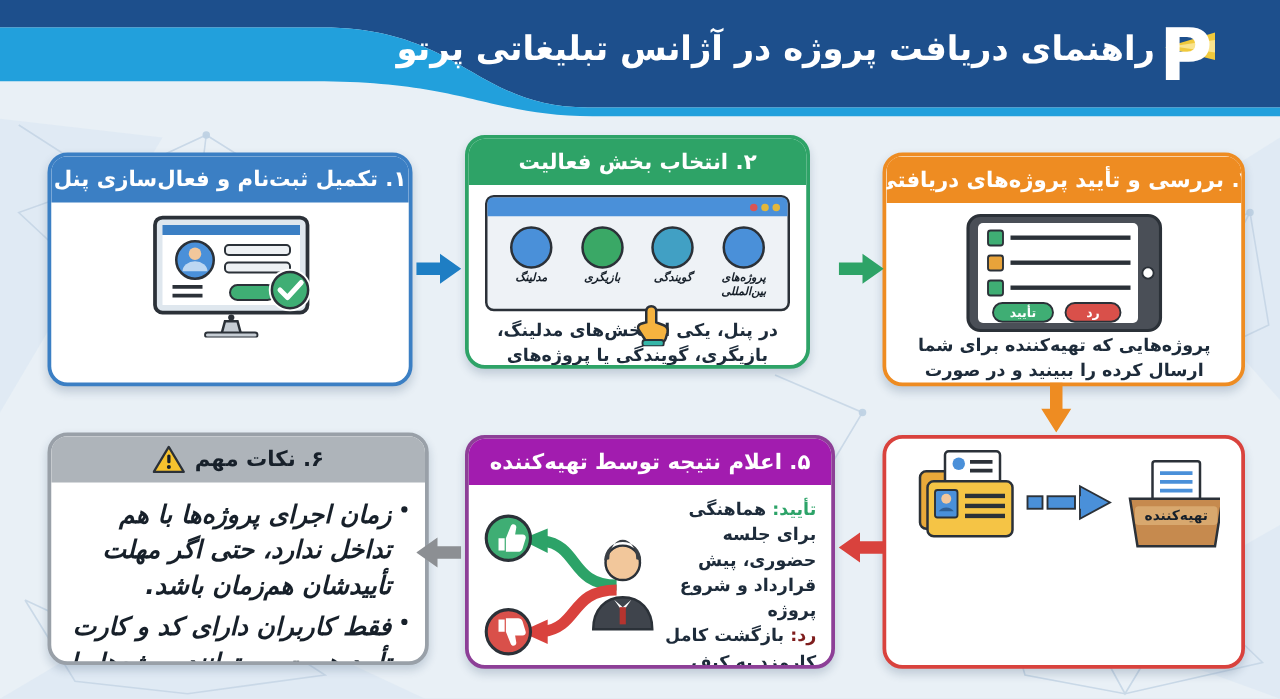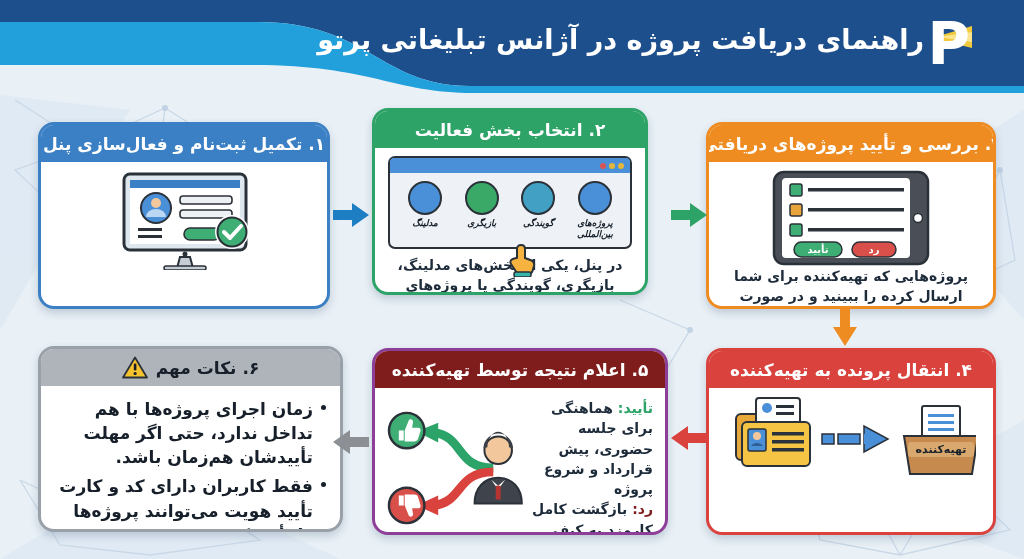--- a/index.html
+++ b/index.html
@@ -39,21 +39,21 @@
   .caption {
     color:#1d2b3a; font-weight:bold; font-size:14px; line-height:1.45;
     text-align:center; width:100%;
   }
   .caption.justify { text-align:justify; }
 
   .c1 { border-color:#3b7fc4; } .c1 .card-head { background:#3b7fc4; }
   .c2 { border-color:#2ea367; } .c2 .card-head { background:#2ea367; }
   .c3 { border-color:#ee8c22; } .c3 .card-head { background:#ee8c22; }
   .c4 { border-color:#d9423d; } .c4 .card-head { background:#d9423d; }
-  .c5 { border-color:#8d3f97; } .c5 .card-head { background:#7f1d1d; }
+  .c5 { border-color:#8d3f97; } .c5 .card-head { background:#a21caf; }
   .c6 { border-color:#99a0a8; } .c6 .card-head { background:#aeb4ba; color:#17202a; }
 
   
   .browser {
     width:244px; border:2px solid #2b3138; border-radius:7px; background:#eef2f6;
     position:relative;
   }
   .browser-bar {
     height:15px; background:#4a90d9; border-radius:4px 4px 0 0;
     display:flex; align-items:center; gap:3px; padding:0 6px;
@@ -73,21 +73,21 @@
   .c5-text { width:49%; display:flex; flex-direction:column; justify-content:space-between; }
   .c5-text p { font-size:14px; font-weight:bold; color:#1d2b3a; line-height:1.45; text-align:right; }
   .ok-label { color:#2ca368;margin-top:19px; }
   .no-label { color:#7f1d1d; }
 
   
   .c6 .card-body { align-items:flex-start; justify-content:center; padding:6px 14px; }
   .bullets { list-style:none; width:100%; }
   .bullets li {
     position:relative; padding-right:13px; margin:5px 0;
-    font-size:17px; font-weight:bold; color:#17202a; line-height:1.42; text-align:right;
+    font-size:20px; font-weight:bold; color:#17202a; line-height:1.42; text-align:right;font-style:italic;
   }
   .bullets li::before {
     content:""; position:absolute; right:0; top:8px;
     width:5px; height:5px; border-radius:50%; background:#17202a;
   }
 
   .flow-arrow { position:absolute; }
 </style>
 </head>
 <body>
@@ -230,23 +230,20 @@
         <g>
           <rect x="86" y="72" width="44" height="15" rx="7.5" fill="#d9504a" stroke="#2b3138" stroke-width="1.5"></rect>
           <text x="108" y="83" text-anchor="middle" font-size="10" font-weight="bold" fill="#ffffff">رد</text>
         </g>
       </svg>
       <div class="caption">پروژه‌هایی که تهیه‌کننده برای شما ارسال کرده را ببینید و در صورت تمایل آن‌ها را تأیید کنید.</div>
     </div>
   </div>
 
   <div class="card c4" style="left:706px; top:348px; width:290px; height:187px;">
-    <div class="card-head">
-      <span>۴. انتقال پرونده به تهیه‌کننده</span>
-    </div>
     <div class="card-body">
       <svg width="250" height="84" viewBox="0 0 250 84">
         <rect x="10" y="18" width="62" height="46" rx="5" fill="#e9a93a" stroke="#2b3138" stroke-width="2"></rect>
         <g>
           <rect x="30" y="2" width="44" height="34" rx="3" fill="#ffffff" stroke="#2b3138" stroke-width="2"></rect>
           <circle cx="41" cy="12" r="5" fill="#4a90d9"></circle>
           <rect x="50" y="9" width="18" height="3" fill="#2b3138"></rect>
           <rect x="50" y="16" width="18" height="3" fill="#2b3138"></rect>
         </g>
         <g>

